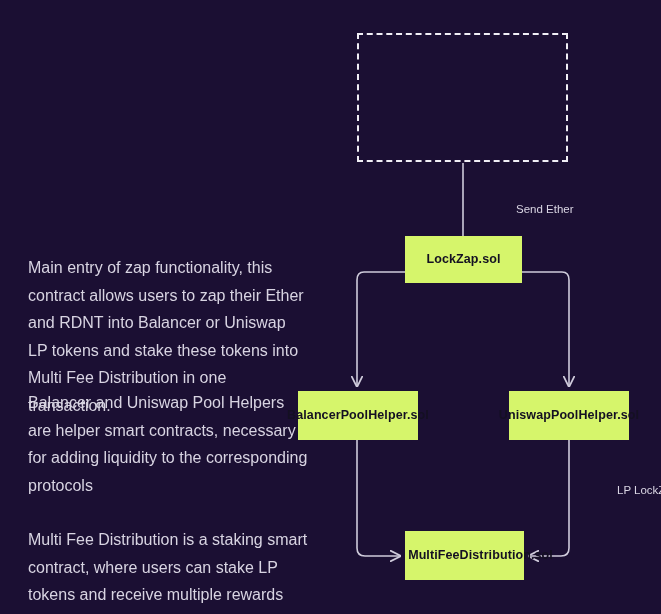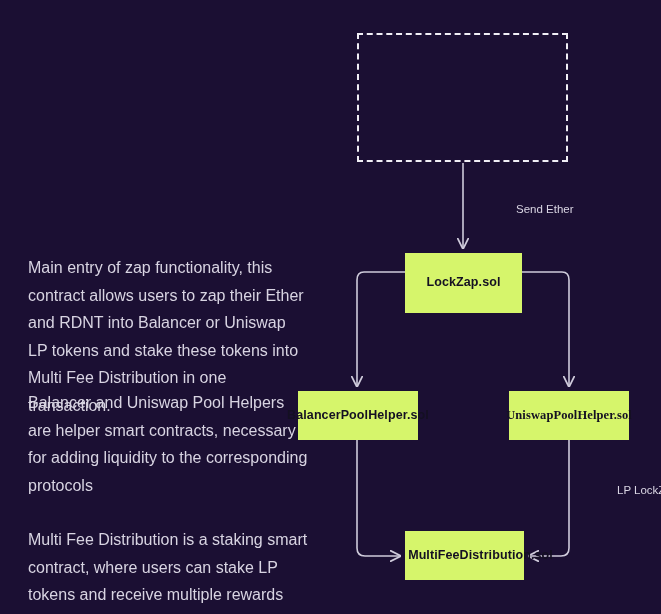--- a/index.html
+++ b/index.html
@@ -44,23 +44,23 @@
     justify-content: center;
     text-align: center;
     color: #141022;
     font-size: 12.5px;
     font-weight: bold;
     line-height: 1.25;
     letter-spacing: .1px;
     box-sizing: border-box;
     padding: 2px 6px;
   }
-  .node-lockzap   { left: 405px; top: 253px; width: 117px; height: 60px; }
+  .node-lockzap   { left: 405px; top: 236px; width: 117px; height: 47px; }
   .node-balancer  { left: 298px; top: 391px; width: 120px; height: 49px; }
-  .node-uniswap   { left: 509px; top: 391px; width: 120px; height: 49px; font-family: Liberation Serif, serif; }
+  .node-uniswap   { left: 509px; top: 391px; width: 120px; height: 49px; }
   .node-mfd       { left: 405px; top: 531px; width: 119px; height: 49px; padding-left: 38px; }
 
   
   .edge-label {
     position: absolute;
     color: #d9d5e3;
     font-size: 11.5px;
     white-space: nowrap;
     margin-left: 28px;
   }

